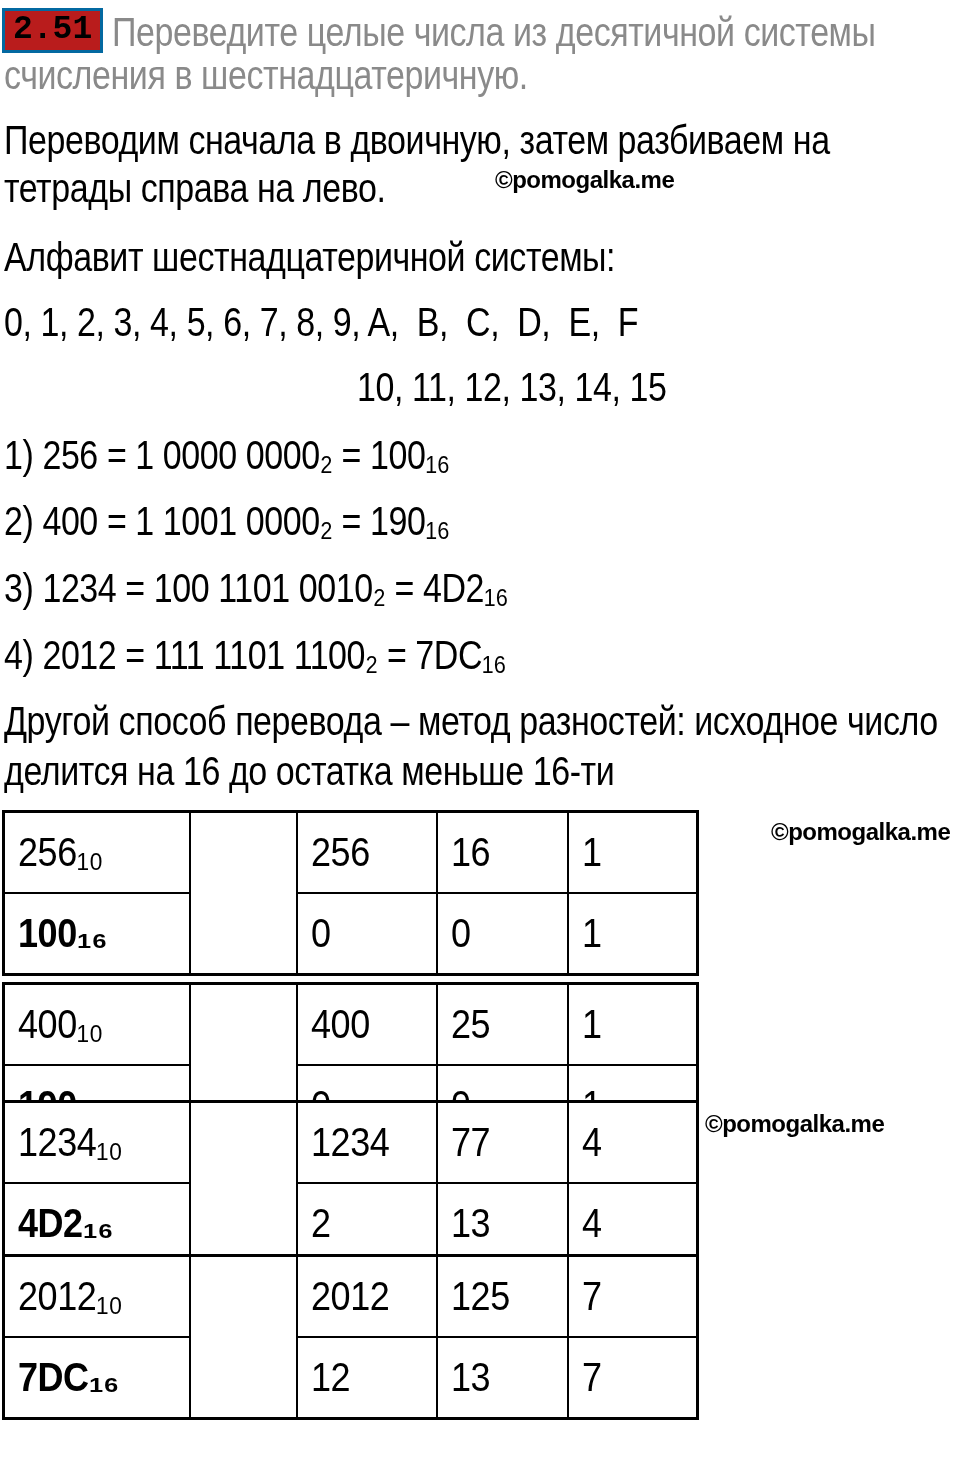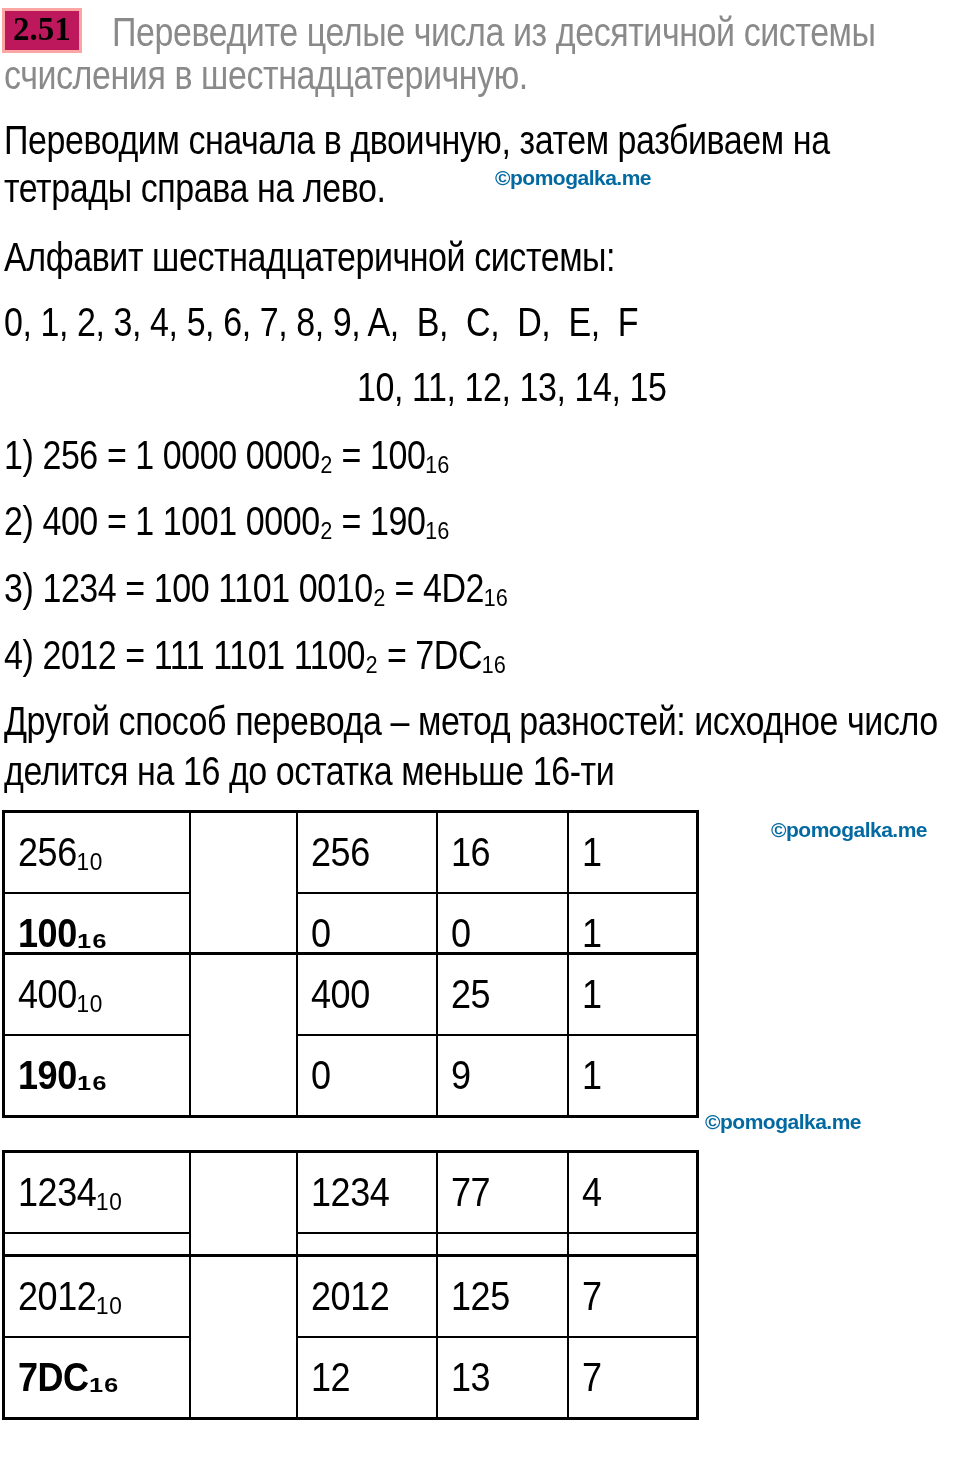--- a/index.html
+++ b/index.html
@@ -7,27 +7,27 @@
     position:relative; width:960px; height:1478px; background:#ffffff;
     overflow:hidden; color:#000;
     font-family:"Liberation Sans","DejaVu Sans",sans-serif;
   }
   .tline {
     position:absolute; left:4px; white-space:pre; font-size:40px; line-height:1.05;
     letter-spacing:-0.5px; transform:scaleX(0.85); transform-origin:0 0;
   }
   .gray { color:#8a8a8a; }
   .num-box {
-    position:absolute; left:2px; top:8px; border:3px solid #fca5a5;
-    font-family:Liberation Serif, serif; font-weight:bold;
-    font-size:33px; line-height:1; padding:2px 8px 4px 8px; background:#be185d;
+    position:absolute; left:2px; top:8px; border:3px solid #0369a1;
+    font-family:Liberation Mono, monospace; font-weight:bold;
+    font-size:33px; line-height:1; padding:2px 8px 4px 8px; background:#b91c1c;
   }
   .wm {
-    position:absolute; font-size:21px; font-weight:bold; letter-spacing:-0.5px;
-    color:#0369a1; white-space:nowrap;
+    position:absolute; font-size:24px; font-weight:bold; letter-spacing:-0.5px;
+    color:#000000; white-space:nowrap;
   }
   table.conv {
     position:absolute; left:2px; border-collapse:collapse; background:#fff;
     border:3px solid #000; table-layout:fixed;
   }
   table.conv td {
     border:2px solid #000; height:79px; font-size:40px; padding:0;
     vertical-align:middle; overflow:hidden;
   }
   td.c1 { width:184px; }
@@ -82,39 +82,39 @@
       </tr>
       <tr>
         <td class="c1"><span class="cell-text bold">100₁₆</span></td>
         <td class="c3"><span class="cell-text">0</span></td>
         <td class="c4"><span class="cell-text">0</span></td>
         <td class="c5"><span class="cell-text">1</span></td>
       </tr>
     </tbody>
   </table>
 
-  <table class="conv" style="top:952px;">
+  <table class="conv" style="top:982px;">
     <tbody>
       <tr>
         <td class="c1"><span class="cell-text">400₁₀</span></td>
         <td class="c2" rowspan="2"></td>
         <td class="c3"><span class="cell-text">400</span></td>
         <td class="c4"><span class="cell-text">25</span></td>
         <td class="c5"><span class="cell-text">1</span></td>
       </tr>
       <tr>
         <td class="c1"><span class="cell-text bold">190₁₆</span></td>
         <td class="c3"><span class="cell-text">0</span></td>
         <td class="c4"><span class="cell-text">9</span></td>
         <td class="c5"><span class="cell-text">1</span></td>
       </tr>
     </tbody>
   </table>
 
-  <table class="conv" style="top:1150px;">
+  <table class="conv" style="top:1100px;">
     <tbody>
       <tr>
         <td class="c1"><span class="cell-text">1234₁₀</span></td>
         <td class="c2" rowspan="2"></td>
         <td class="c3"><span class="cell-text">1234</span></td>
         <td class="c4"><span class="cell-text">77</span></td>
         <td class="c5"><span class="cell-text">4</span></td>
       </tr>
       <tr>
         <td class="c1"><span class="cell-text bold">4D2₁₆</span></td>

